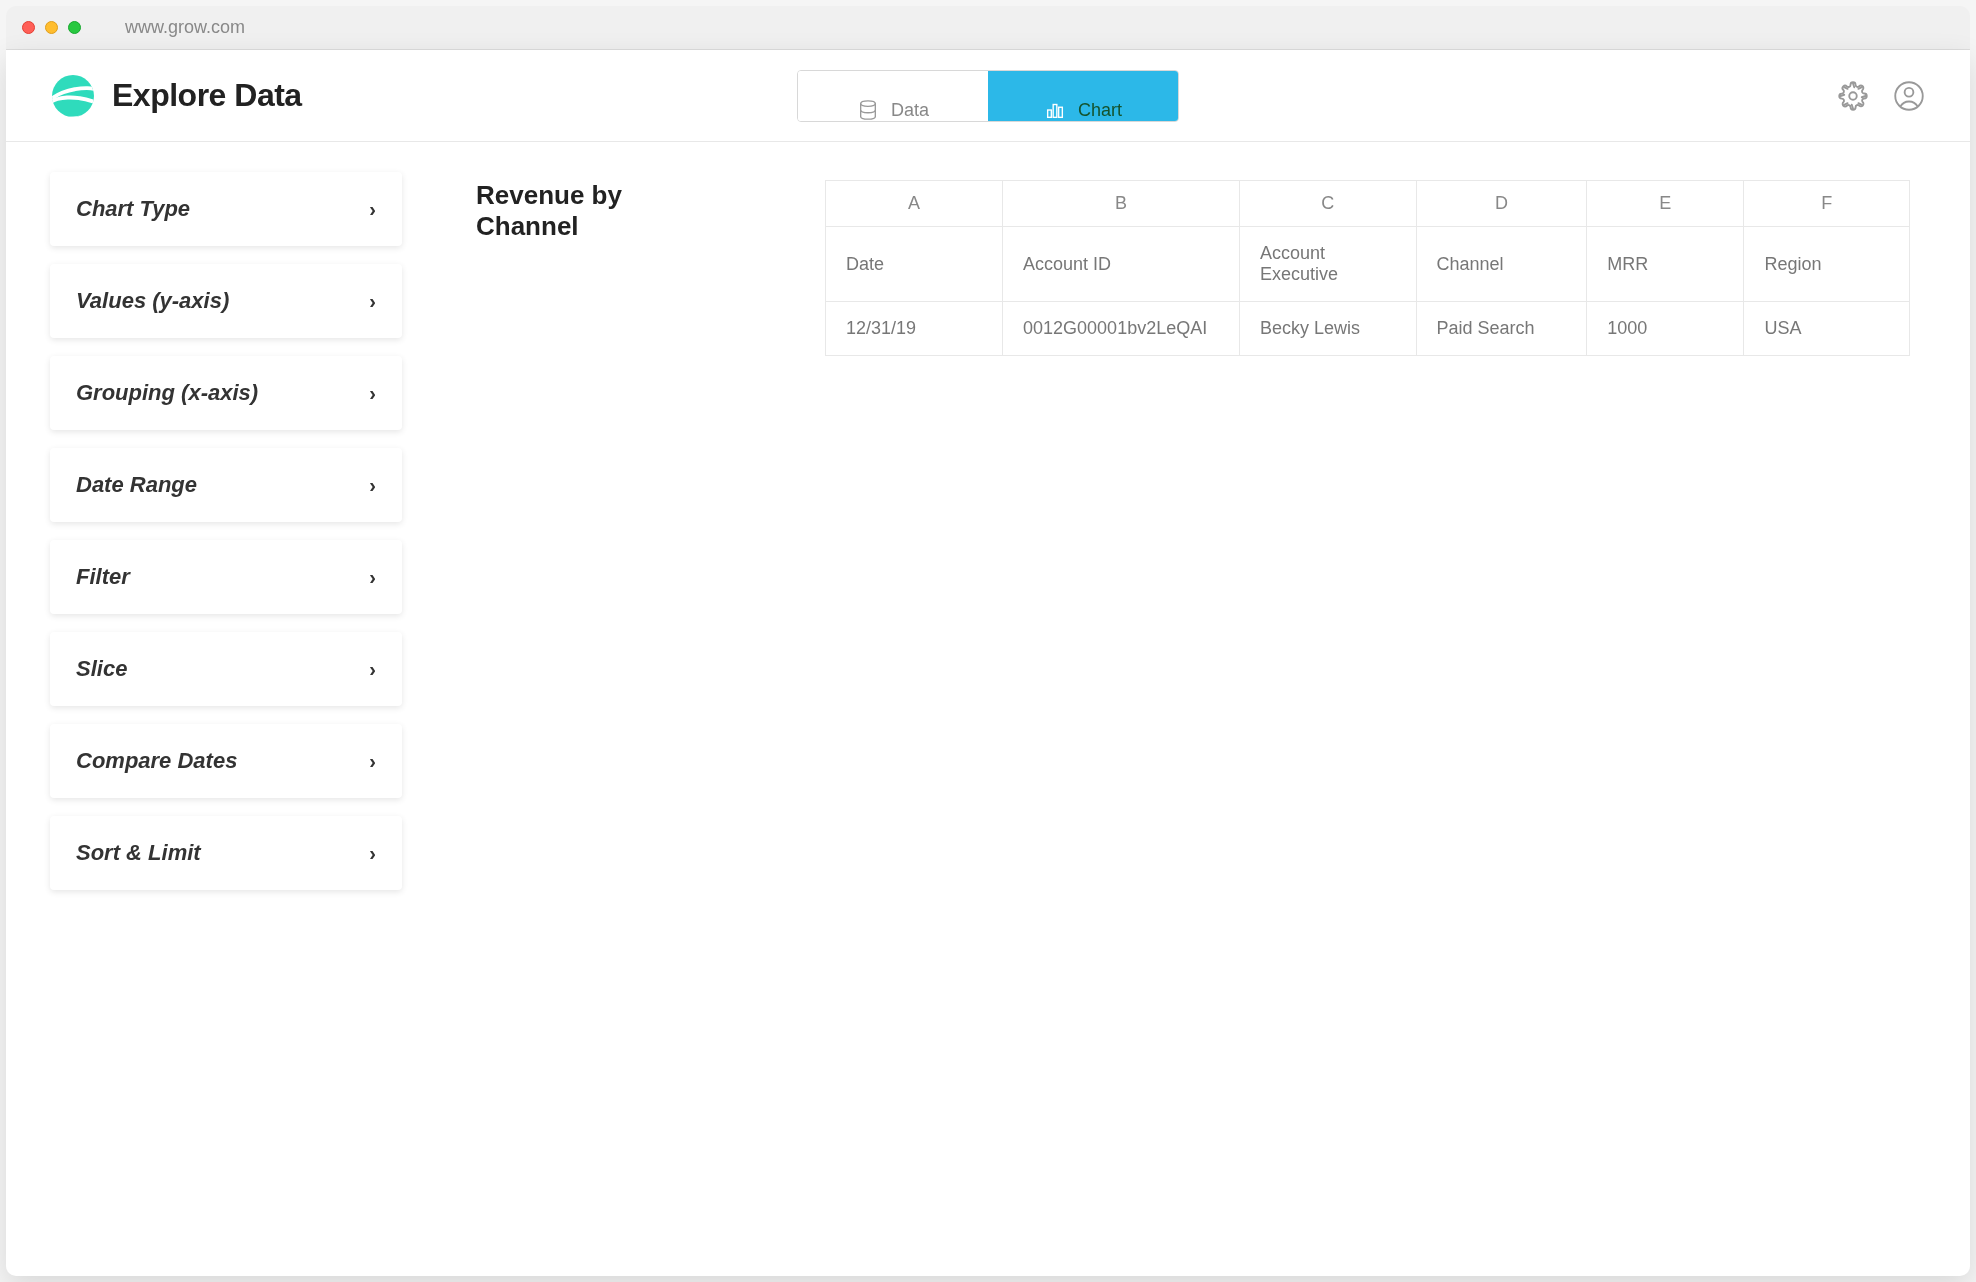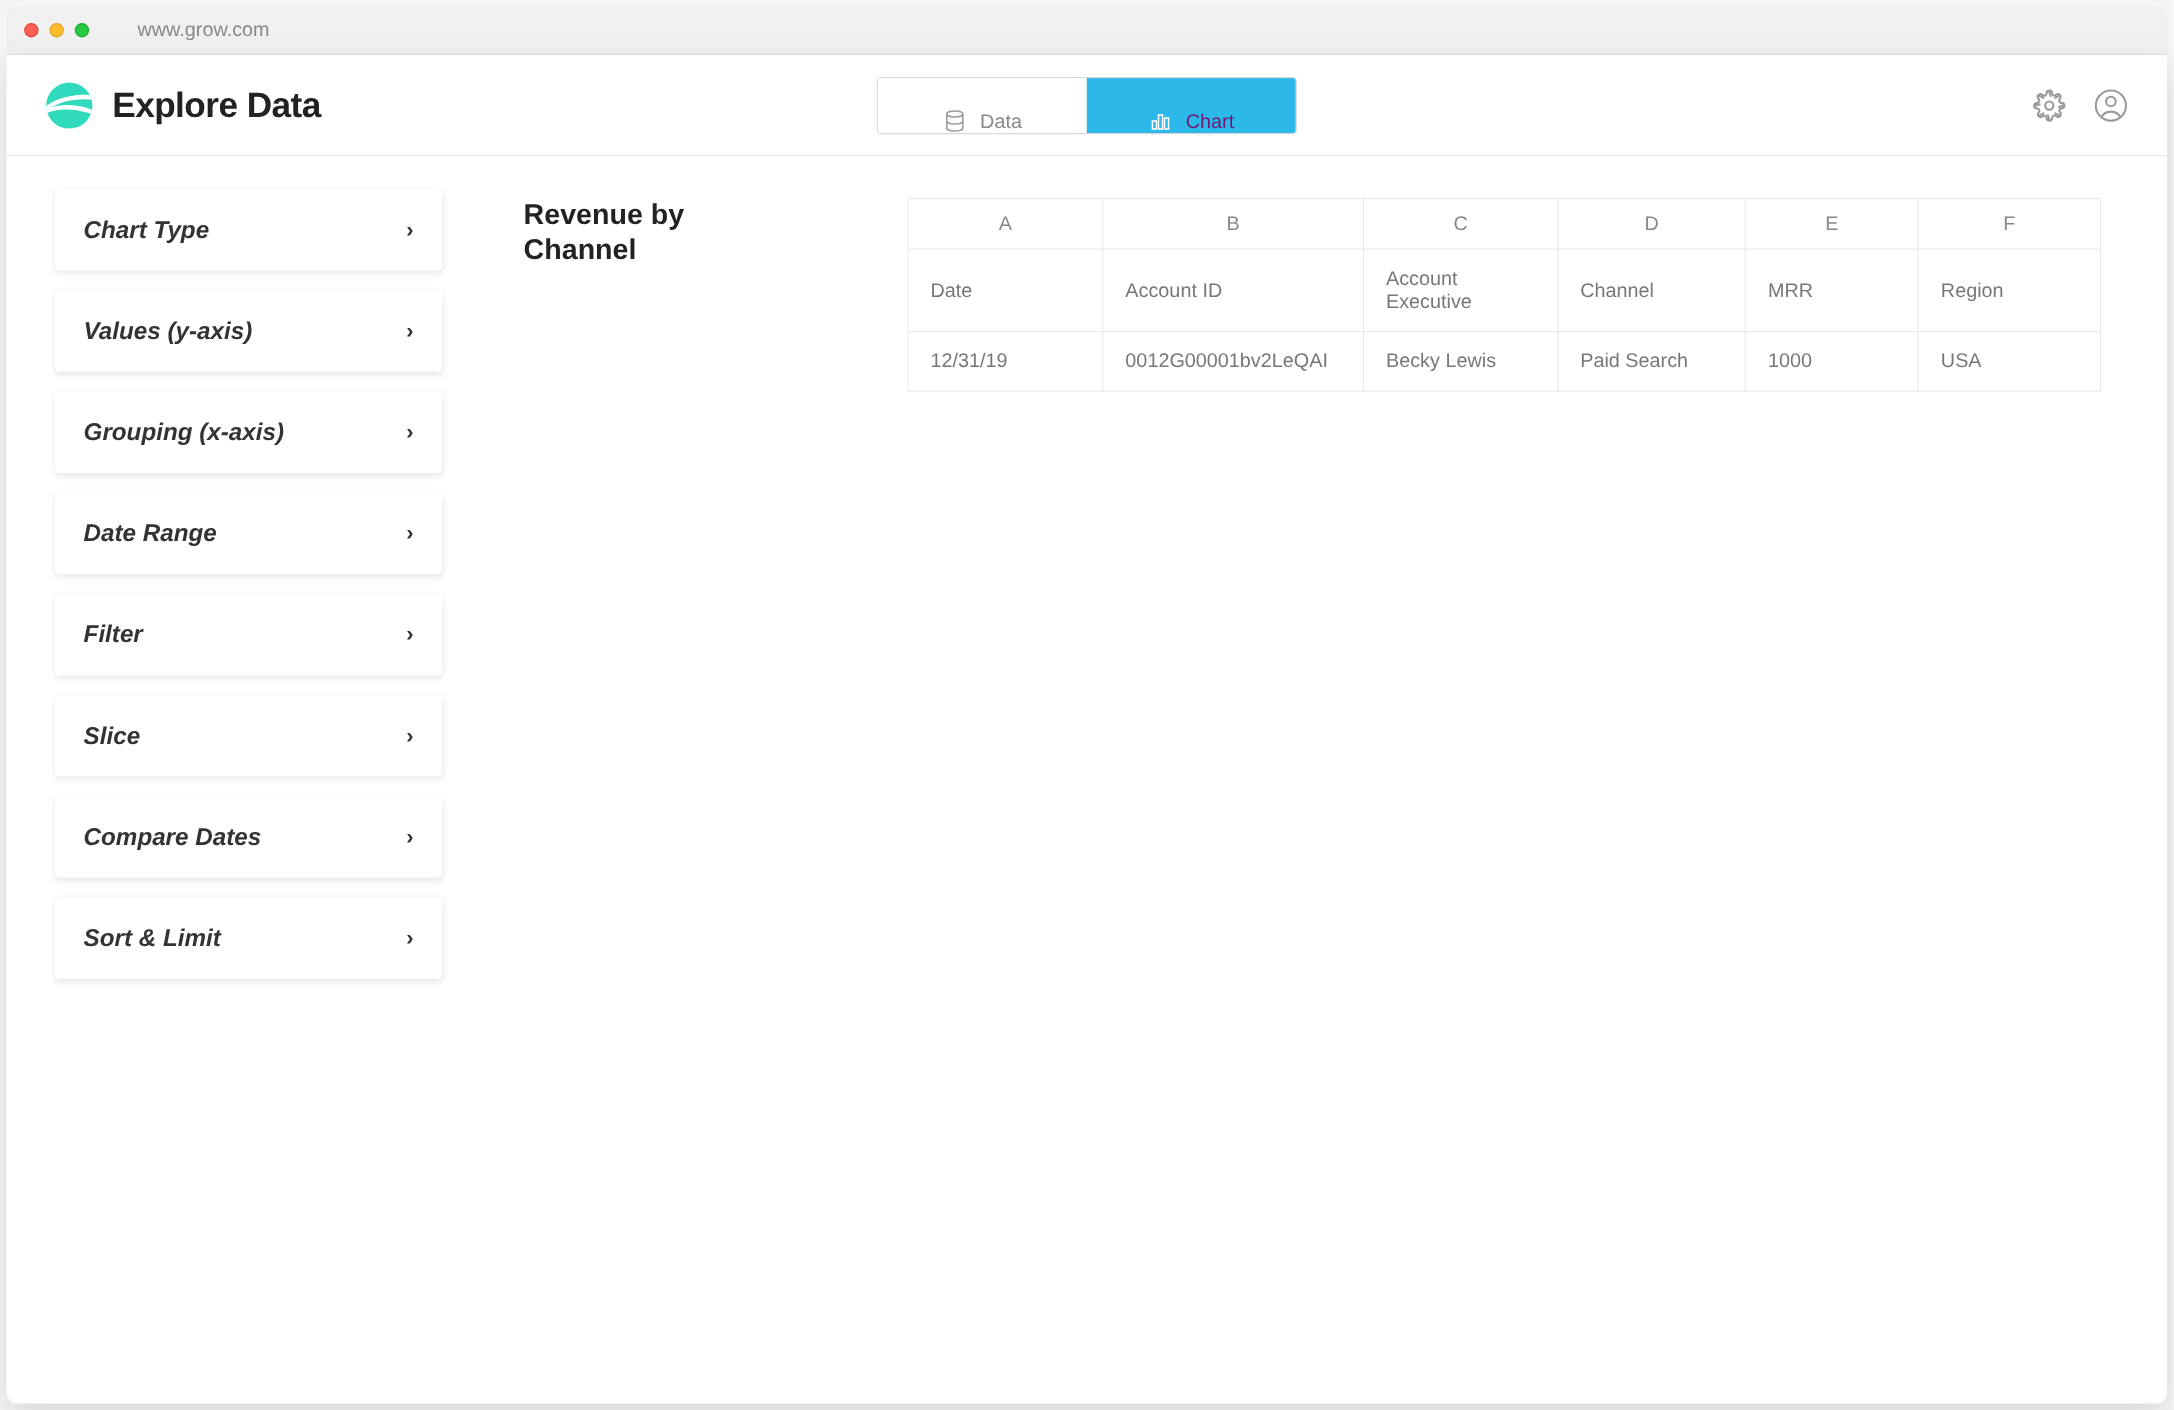--- a/index.html
+++ b/index.html
@@ -49,21 +49,21 @@
       box-shadow: 0 10px 30px rgba(0,0,0,0.12);
       overflow: hidden;
       display: flex;
       flex-direction: column;
     }
     .top-bar {
       height: 92px;
       border-bottom: 1px solid #e8e8e8;
       display: flex;
       align-items: center;
-      padding: 0 36px;
+      padding: 0 46px;
       position: relative;
     }
     .logo-title {
       display: flex;
       align-items: center;
       gap: 18px;
     }
     .logo {
       width: 42px;
       height: 42px;
@@ -111,21 +111,21 @@
       gap: 12px;
       width: 190px;
       height: 50px;
       font-size: 18px;
       cursor: pointer;
       background: #fff;
       color: #888;
     }
     .tab-btn.active {
       background: #2cb8e8;
-      color: #701a75;
+      color: #14532d;
     }
     .tab-btn svg {
       width: 22px;
       height: 22px;
     }
     .header-right {
       margin-left: auto;
       display: flex;
       gap: 26px;
       align-items: center;

